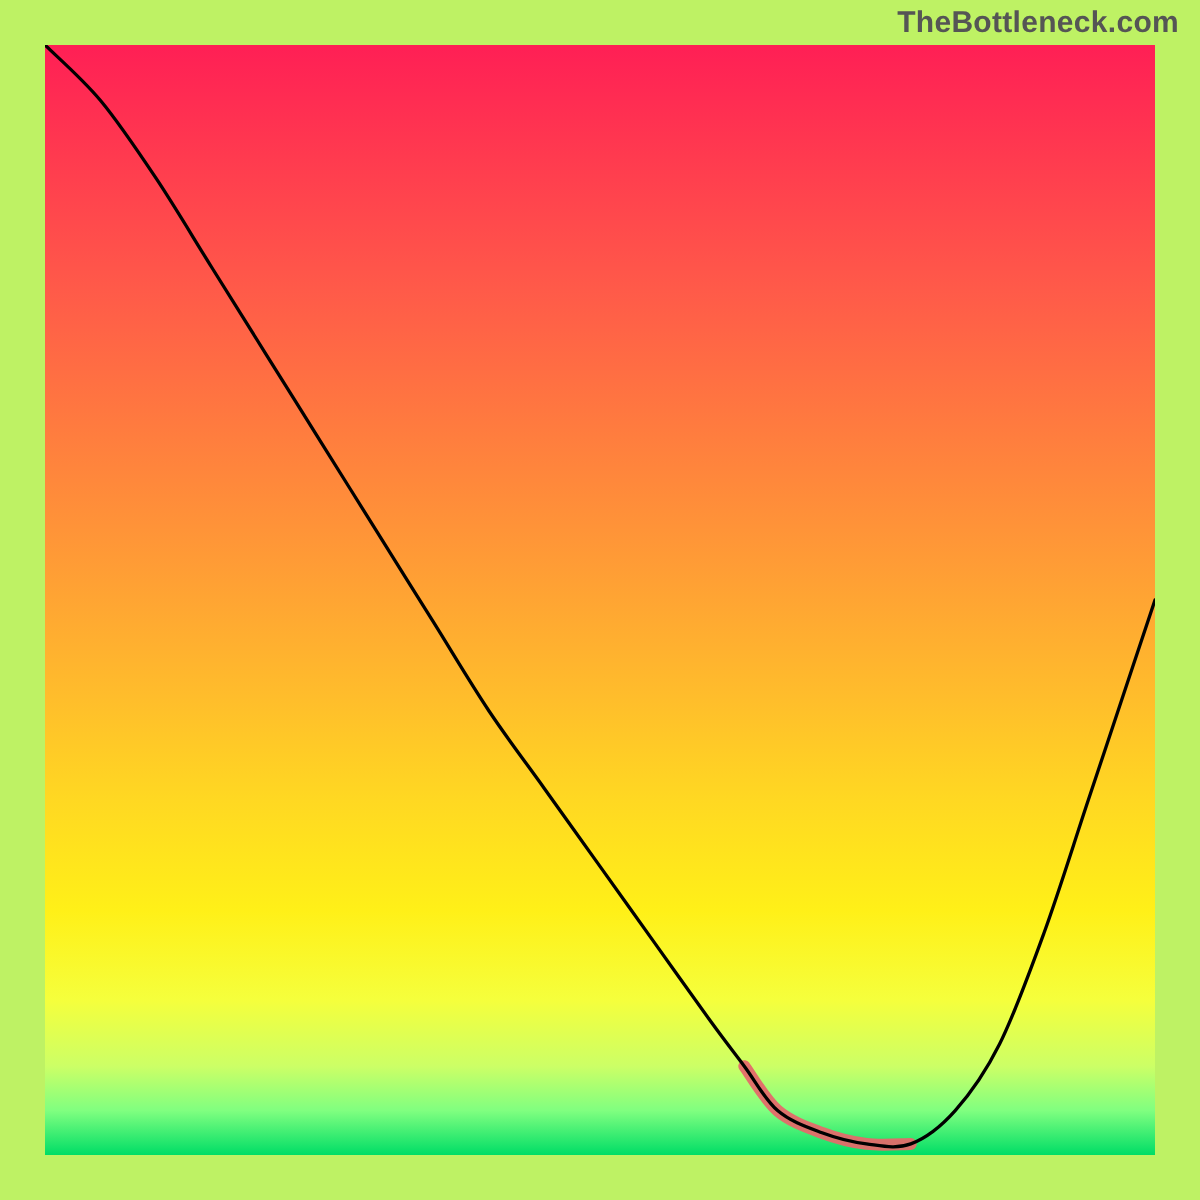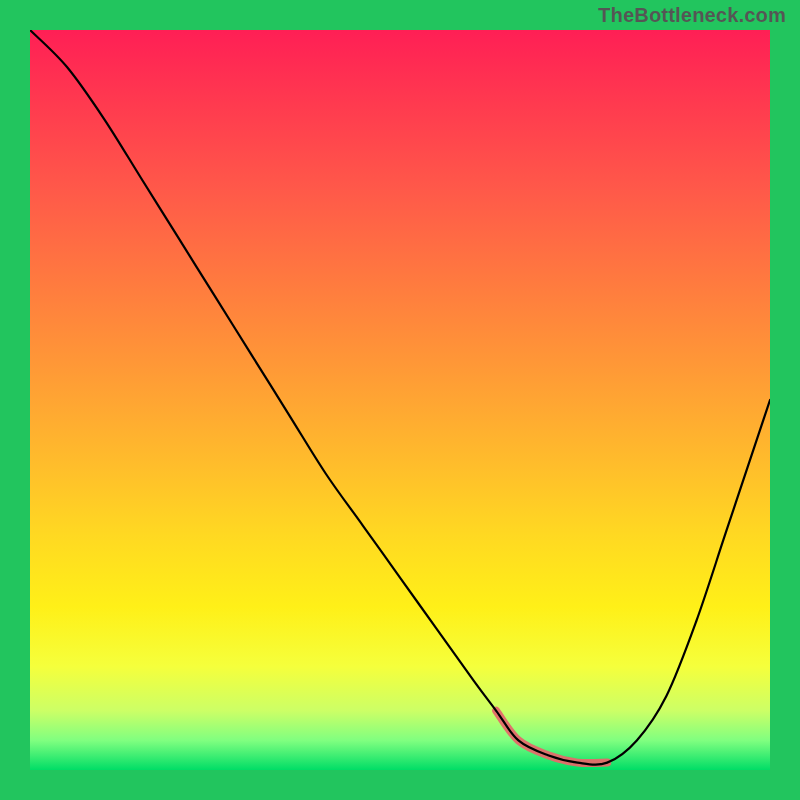--- a/index.html
+++ b/index.html
@@ -8,21 +8,21 @@
     width: 800px;
     height: 800px;
     background: #000;
     font-family: Arial, Helvetica, sans-serif;
     overflow: hidden;
   }
   .frame {
     position: relative;
     width: 800px;
     height: 800px;
-    background: #22c55e;
+    background: #bef264;
   }
   .watermark {
     position: absolute;
     top: 4px;
     right: 14px;
     color: #555;
     font-size: 20px;
     font-weight: 600;
     letter-spacing: 0.2px;
     z-index: 10;

